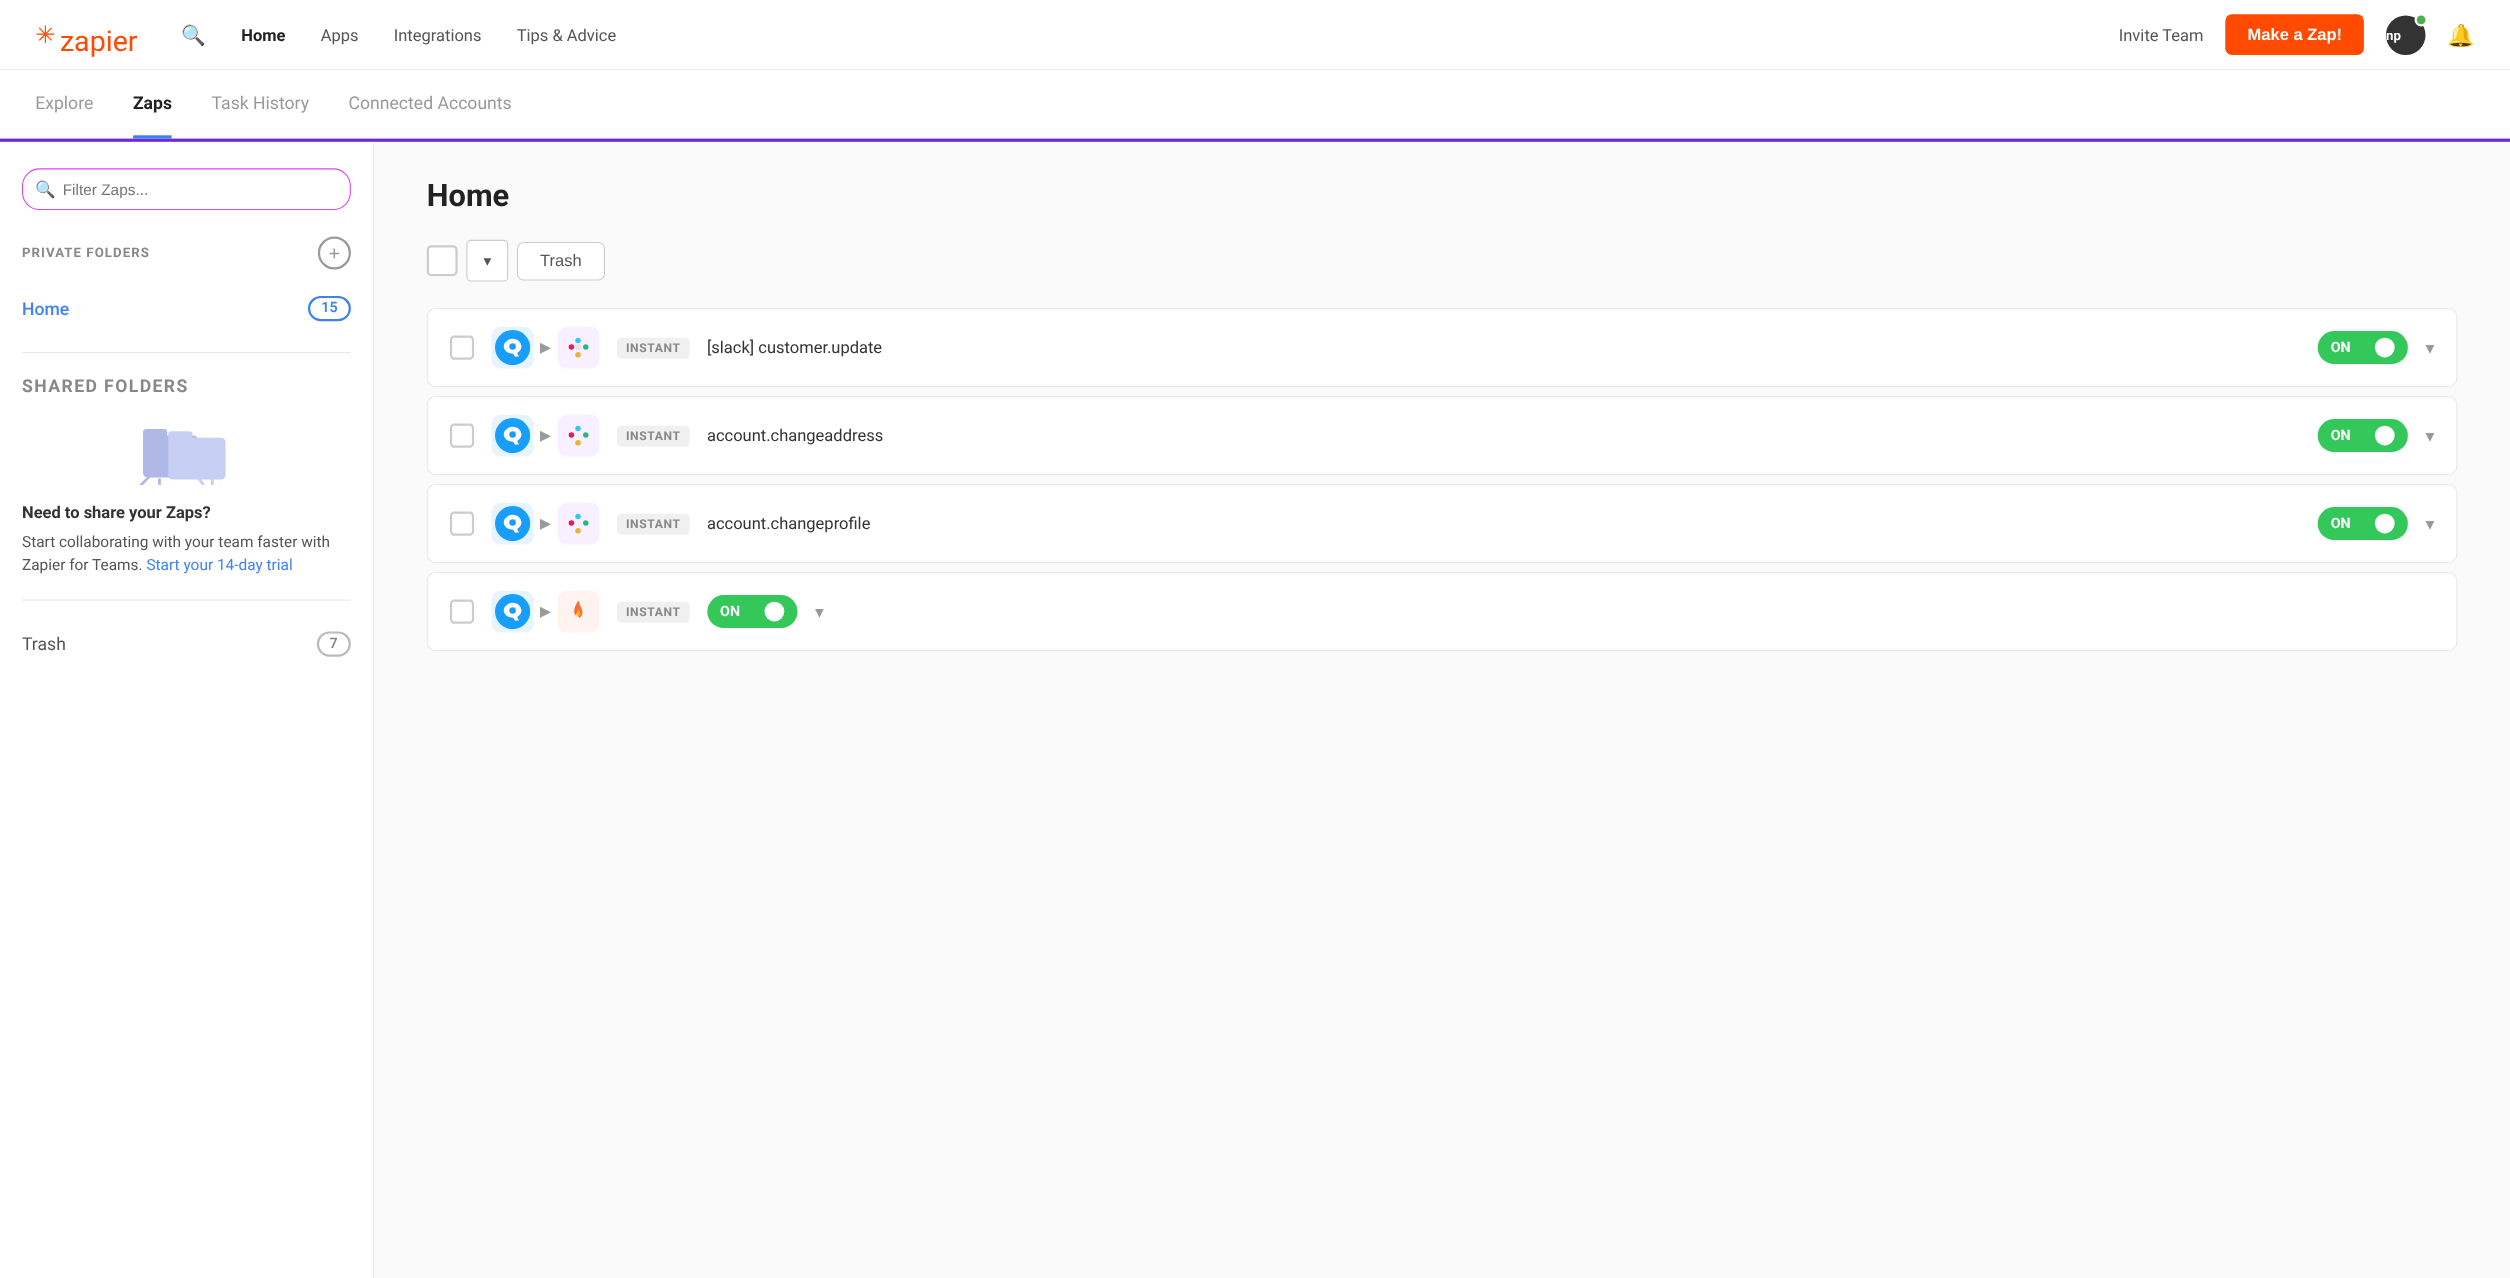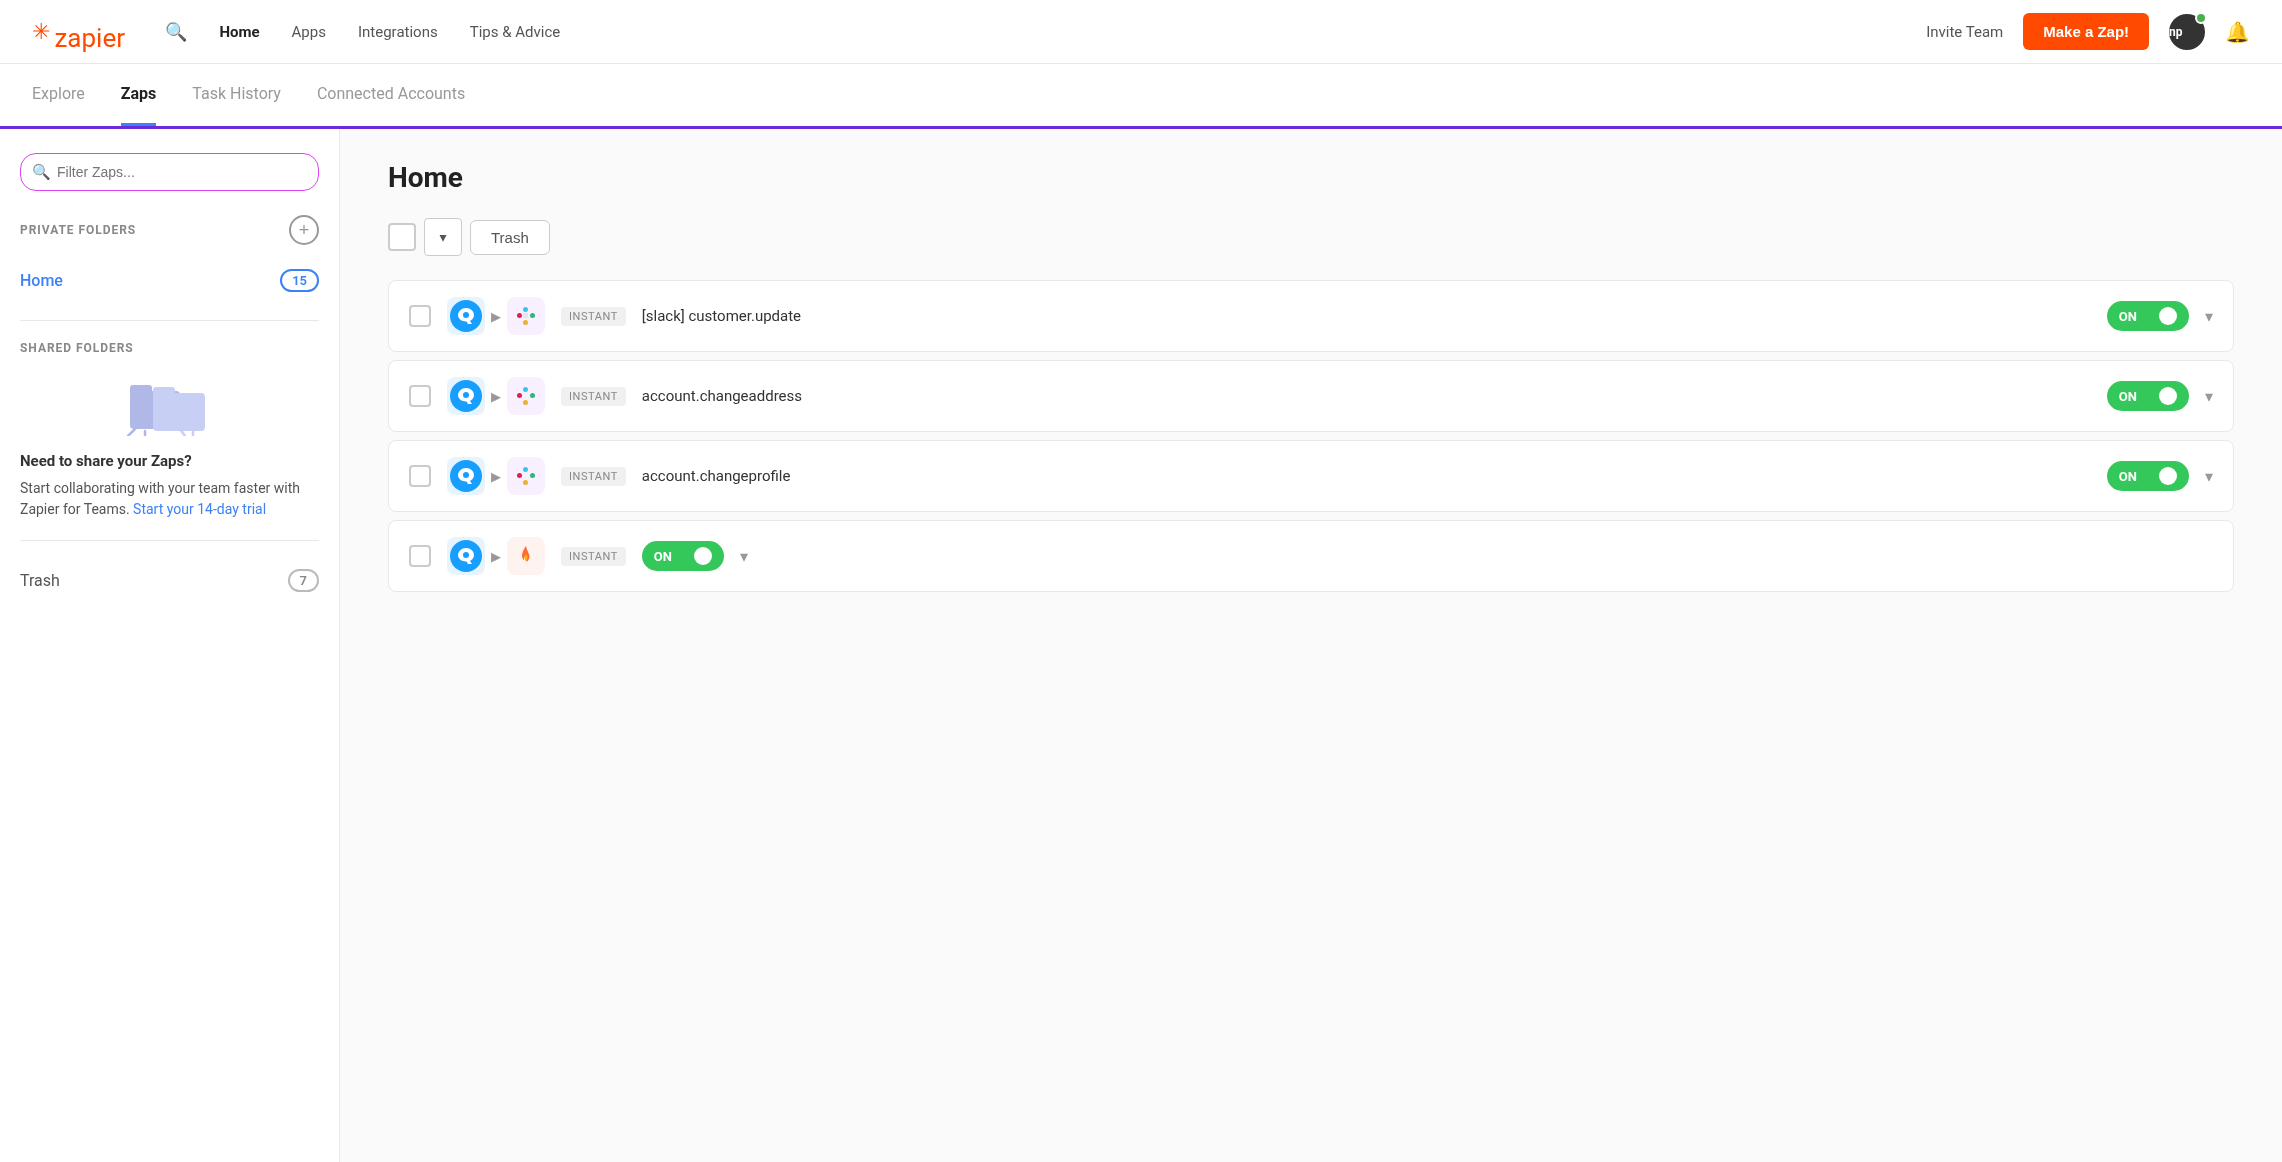--- a/index.html
+++ b/index.html
@@ -220,21 +220,21 @@
       padding: 2px 10px;
       font-size: 13px;
       font-weight: 600;
     }
     .sidebar-divider {
       border: none;
       border-top: 1px solid #e8e8e8;
       margin: 20px 0;
     }
     .shared-section-title {
-      font-size: 12px;
+      font-size: 16px;
       font-weight: 700;
       color: #888;
       letter-spacing: 0.08em;
       text-transform: uppercase;
       margin-bottom: 16px;
     }
     .folders-illustration {
       display: flex;
       justify-content: center;
       margin-bottom: 16px;
@@ -361,21 +361,21 @@
       overflow: hidden;
     }
     .arrow-icon {
       color: #999;
       font-size: 13px;
     }
     .instant-badge {
       background: #f0f0f0;
       color: #888;
       font-size: 11px;
-      font-weight: 400;
+      font-weight: 700;
       padding: 3px 8px;
       border-radius: 4px;
       letter-spacing: 0.05em;
       flex-shrink: 0;
     }
     .zap-name {
       font-size: 15px;
       color: #333;
       flex: 1;
     }

